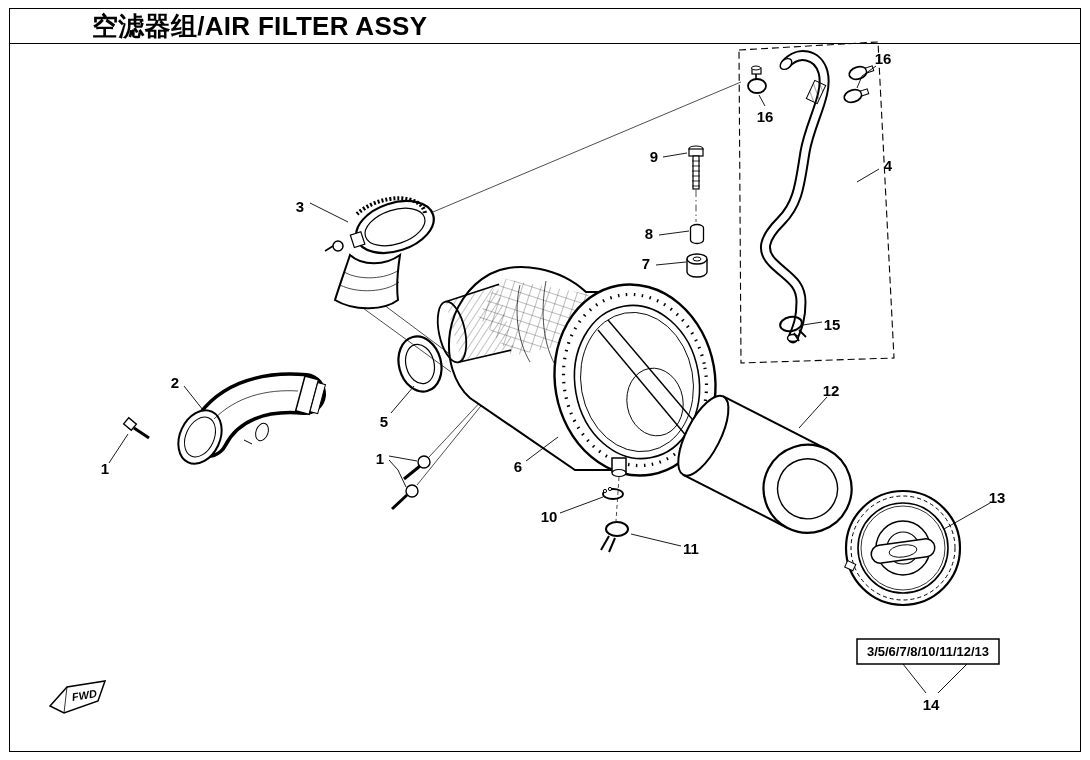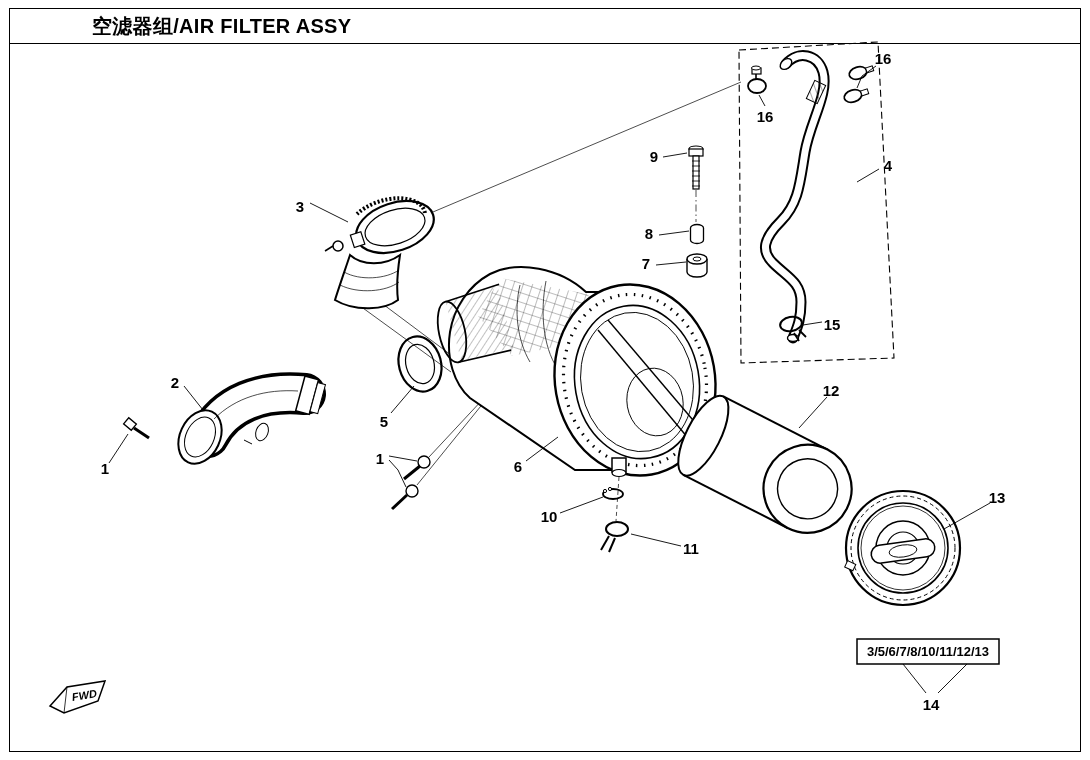--- a/index.html
+++ b/index.html
@@ -1,20 +1,20 @@
 <!DOCTYPE html>
 <html><head>
 <meta charset="utf-8">
 <style>
   * { margin:0; padding:0; box-sizing:border-box; }
   html,body { width:1090px; height:760px; background:#fff; font-family:"Liberation Sans",sans-serif; }
   .page { position:relative; width:1090px; height:760px; background:#fff; color:#000; overflow:hidden; }
   .frame { position:absolute; left:9px; top:8px; width:1072px; height:744px; border:1.5px solid #000; }
   .titlebar { position:absolute; left:9px; top:8px; width:1072px; height:36px; border:1.5px solid #000; display:flex; align-items:center; padding-left:82px; background:#fff; }
-  .titlebar h1 { font-size:20px; font-weight:700; letter-spacing:.3px; font-family:"Liberation Sans","DejaVu Sans",sans-serif; }
+  .titlebar h1 { font-size:26px; font-weight:700; letter-spacing:.3px; font-family:"Liberation Sans","DejaVu Sans",sans-serif; }
   svg.diagram { position:absolute; left:0; top:0; }
   .callout { font:700 15px "Liberation Sans",sans-serif; fill:#000; }
   .grouplabel { font:700 13px "Liberation Sans",sans-serif; fill:#000; }
   .fwdlabel { font:italic 700 11px "Liberation Sans",sans-serif; fill:#000; }
   .leader { stroke:#000; stroke-width:0.9; fill:none; }
   .thin { stroke:#000; stroke-width:0.7; fill:none; }
   .wh { fill:#fff; stroke:#000; }
 </style>
 </head>
 <body>

